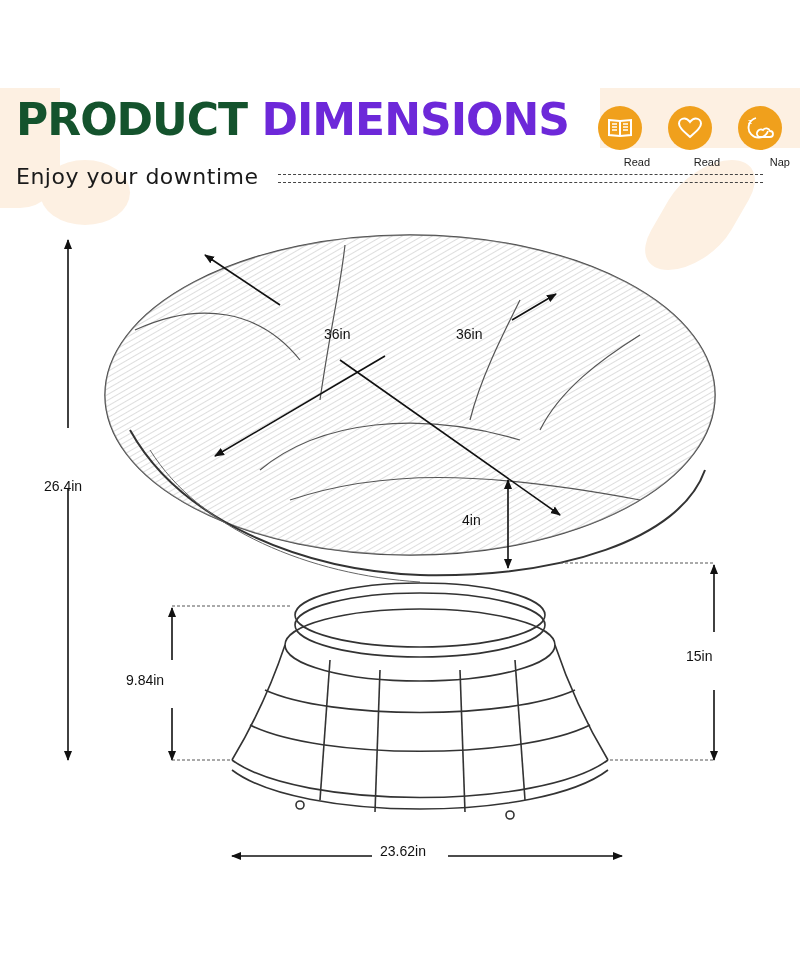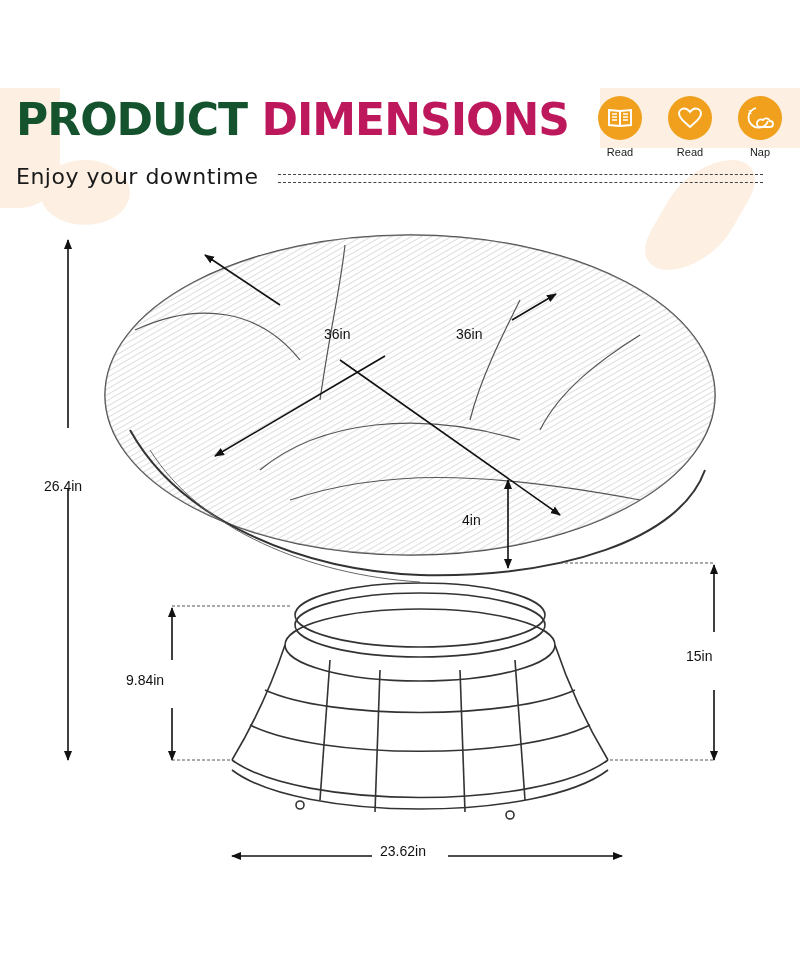--- a/index.html
+++ b/index.html
@@ -2,25 +2,25 @@
 <html><head>
   <meta charset="utf-8">
   <style>
     html, body { margin: 0; padding: 0; background: #ffffff; }
     body { width: 800px; height: 977px; position: relative; overflow: hidden;
            font-family: "Liberation Sans", sans-serif; color: #111; }
     .bg-shape { position: absolute; background: #fdf0e2; }
     .header-title { position: absolute; left: 16px; top: 98px; font-family: "DejaVu Sans", sans-serif;
                     font-weight: bold; font-size: 44px; letter-spacing: -1px; line-height: 1; white-space: nowrap; }
     .title-black { color: #14532d; }
-    .title-orange { color: #be185d; }
+    .title-orange { color: #6d28d9; }
     .subtitle { position: absolute; left: 16px; top: 164px; font-family: "DejaVu Sans", sans-serif;
                 font-size: 22px; color: #1a1a1a; letter-spacing: 0.5px; white-space: nowrap; }
     .dash-line { position: absolute; left: 278px; width: 485px; height: 0; border-top: 1.5px dashed #444; }
-    .feature { position: absolute; top: 96px; width: 60px; text-align: center; }
+    .feature { position: absolute; top: 106px; width: 60px; text-align: right; }
     .feature .circle { width: 44px; height: 44px; border-radius: 50%; background: #f0a01c; margin: 0 auto;
                        display: flex; align-items: center; justify-content: center; }
     .feature .label { font-size: 11px; margin-top: 6px; color: #222; }
     .dim-label { position: absolute; font-family: "Liberation Sans", sans-serif; font-size: 14px; color: #111; white-space: nowrap; }
     svg.overlay { position: absolute; left: 0; top: 0; }
   </style>
 </head>
 <body>
 
 <div class="bg-shape" style="left:0;top:88px;width:60px;height:120px;border-radius:0 0 40px 0;"></div>

